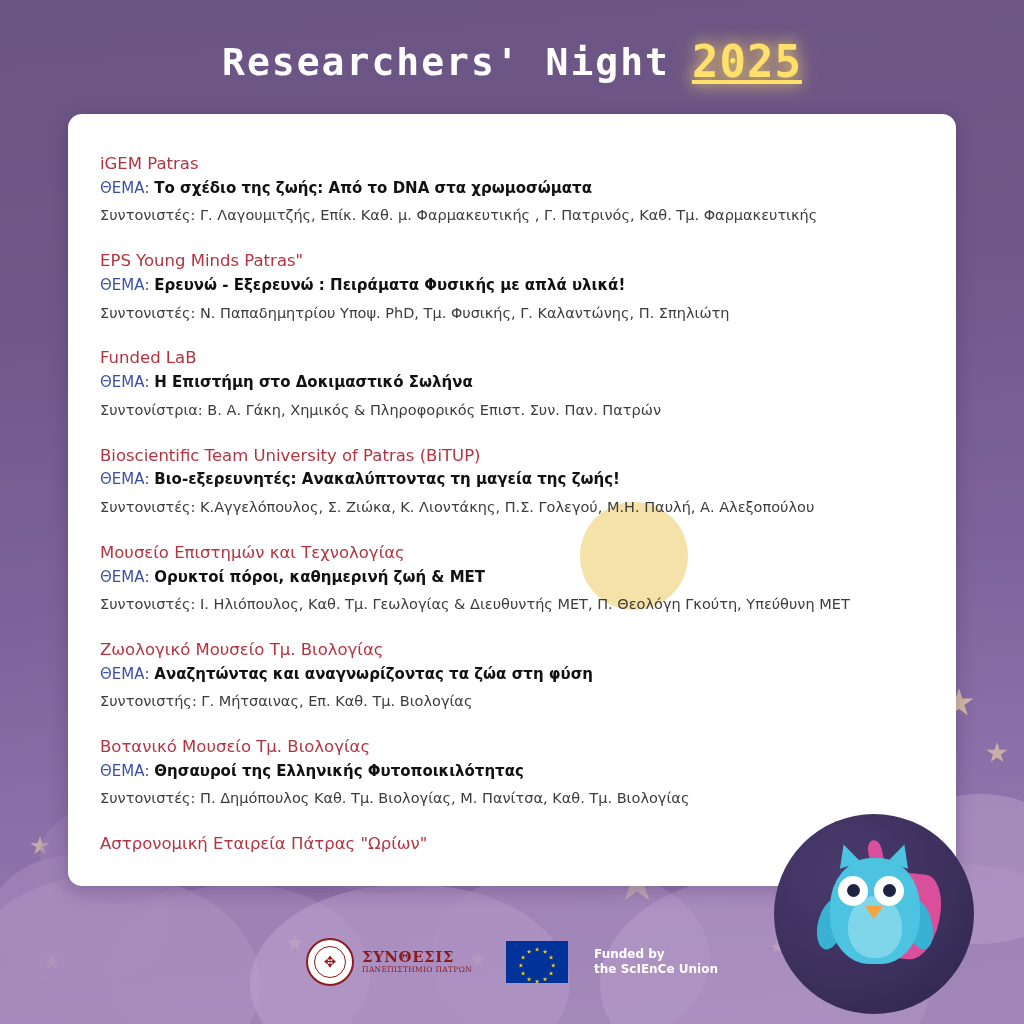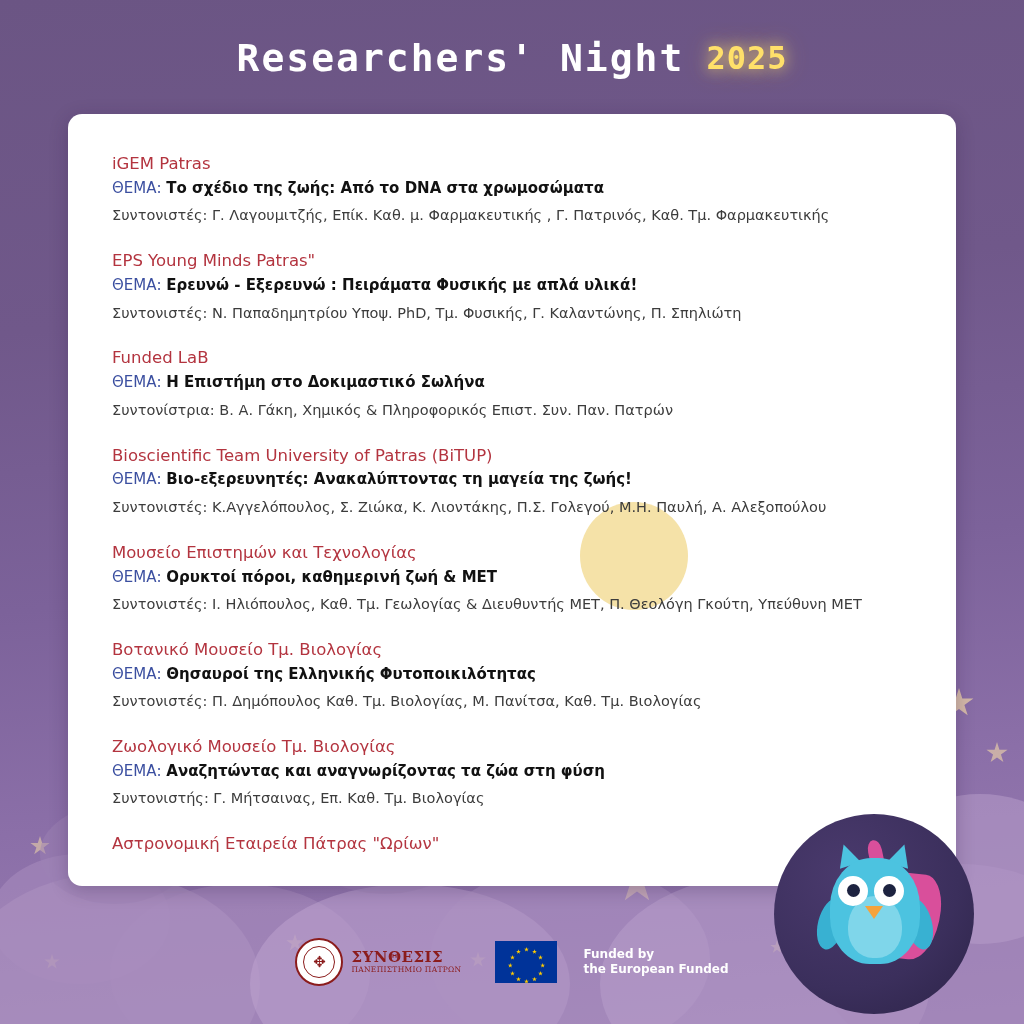--- a/index.html
+++ b/index.html
@@ -54,43 +54,44 @@
     font-weight: bold;
     font-size: 38px;
     letter-spacing: 2px;
     color: #ffffff;
     vertical-align: middle;
   }
   .title-year {
     display: inline-block;
     font-family: "DejaVu Sans Mono", monospace;
     font-weight: bold;
-    font-size: 32px;
+    font-size: 44px;
     letter-spacing: 1px;
     color: #ffe06a;
     margin-left: 22px;
     vertical-align: middle;
     text-shadow: 0 0 14px rgba(255,224,106,0.75), 0 0 26px rgba(255,224,106,0.45);
+    text-decoration: underline;
   }
   
   .card {
     position: absolute;
     left: 68px;
     top: 114px;
     width: 888px;
     height: 772px;
     background: #ffffff;
     border-radius: 14px;
     box-shadow: 0 4px 18px rgba(40,20,60,0.25);
     z-index: 4;
     overflow: hidden;
   }
   .card-inner {
     position: relative;
-    padding: 38px 16px 10px 28px;
+    padding: 38px 16px 10px 16px;
     height: 100%;
     box-sizing: border-box;
   }
   .entry {
     margin: 0 0 22px 0;
     padding: 0 0 0 16px;
   }
   .entry-title {
     color: #b3343f;
     font-size: 16.5px;
@@ -381,29 +382,29 @@
           <div class="entry-people">Συντονιστές: Κ.Αγγελόπουλος, Σ. Ζιώκα, Κ. Λιοντάκης, Π.Σ. Γολεγού, Μ.Η. Παυλή, Α. Αλεξοπούλου</div>
         </div>
 
         <div class="entry">
           <div class="entry-title">Μουσείο Επιστημών και Τεχνολογίας</div>
           <div class="entry-theme"><span class="theme-label">ΘΕΜΑ:</span> <span class="theme-text">Ορυκτοί πόροι, καθημερινή ζωή &amp; ΜΕΤ</span></div>
           <div class="entry-people">Συντονιστές: Ι. Ηλιόπουλος, Καθ. Τμ. Γεωλογίας &amp; Διευθυντής ΜΕΤ, Π. Θεολόγη Γκούτη, Υπεύθυνη ΜΕΤ</div>
         </div>
 
         <div class="entry">
+          <div class="entry-title">Ζωολογικό Μουσείο Τμ. Βιολογίας</div>
+          <div class="entry-theme"><span class="theme-label">ΘΕΜΑ:</span> <span class="theme-text">Αναζητώντας και αναγνωρίζοντας τα ζώα στη φύση</span></div>
+          <div class="entry-people">Συντονιστής: Γ. Μήτσαινας, Επ. Καθ. Τμ. Βιολογίας</div>
+        </div>
+
+        <div class="entry">
           <div class="entry-title">Βοτανικό Μουσείο Τμ. Βιολογίας</div>
           <div class="entry-theme"><span class="theme-label">ΘΕΜΑ:</span> <span class="theme-text">Θησαυροί της Ελληνικής Φυτοποικιλότητας</span></div>
           <div class="entry-people">Συντονιστές: Π. Δημόπουλος Καθ. Τμ. Βιολογίας, Μ. Πανίτσα, Καθ. Τμ. Βιολογίας</div>
-        </div>
-
-        <div class="entry">
-          <div class="entry-title">Ζωολογικό Μουσείο Τμ. Βιολογίας</div>
-          <div class="entry-theme"><span class="theme-label">ΘΕΜΑ:</span> <span class="theme-text">Αναζητώντας και αναγνωρίζοντας τα ζώα στη φύση</span></div>
-          <div class="entry-people">Συντονιστής: Γ. Μήτσαινας, Επ. Καθ. Τμ. Βιολογίας</div>
         </div>
 
         <div class="entry">
           <div class="entry-title">Αστρονομική Εταιρεία Πάτρας "Ωρίων"</div>
         </div>
 
       </div>
     </div>
   </div>
 
@@ -445,18 +446,18 @@
         <div class="eu-star" style="left:36.5px; top:35.8px;"></div>
         <div class="eu-star" style="left:28.5px; top:38px;"></div>
         <div class="eu-star" style="left:20.5px; top:35.8px;"></div>
         <div class="eu-star" style="left:14.5px; top:30px;"></div>
         <div class="eu-star" style="left:12.3px; top:22px;"></div>
         <div class="eu-star" style="left:14.5px; top:14px;"></div>
         <div class="eu-star" style="left:20.5px; top:8.2px;"></div>
       </div>
       <div class="eu-text">
         <div>Funded by</div>
-        <div>the European Funded</div>
+        <div>the ScIEnCe Union</div>
       </div>
     </div>
   </div>
 
 </div>
 
 </body></html>

